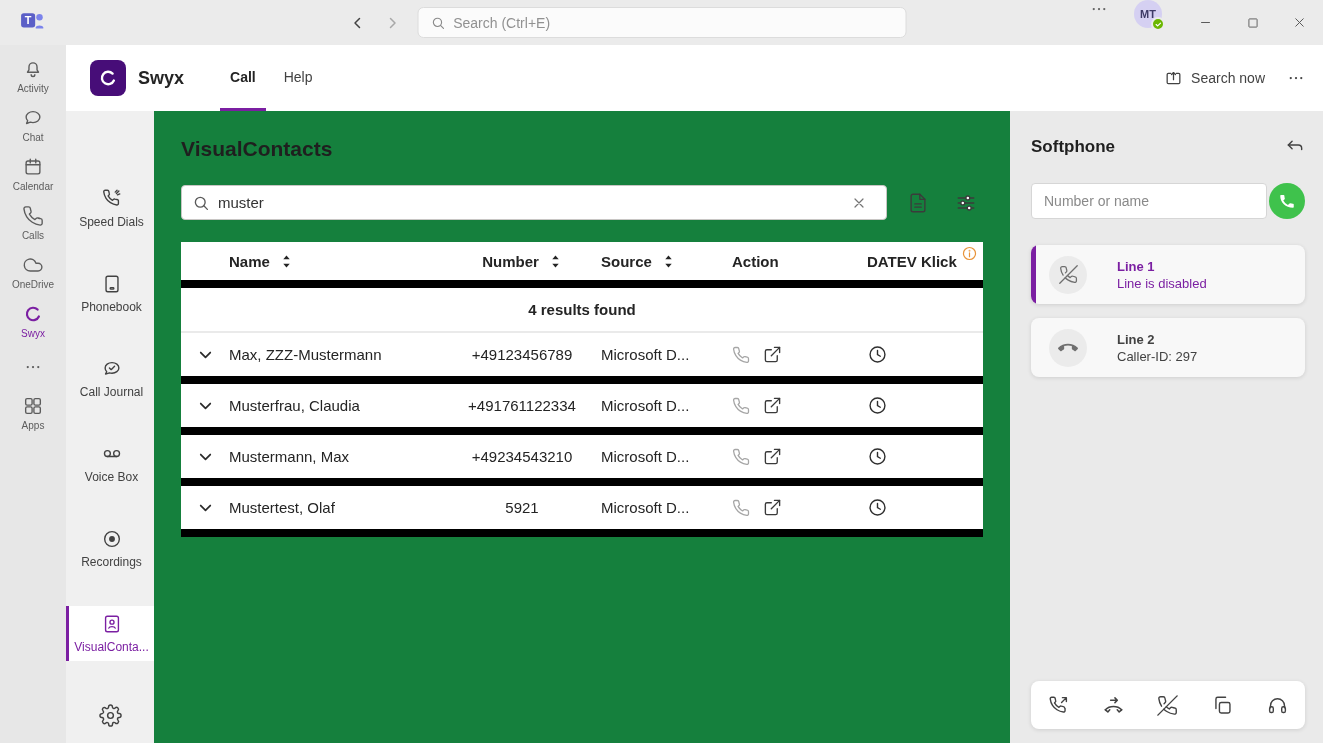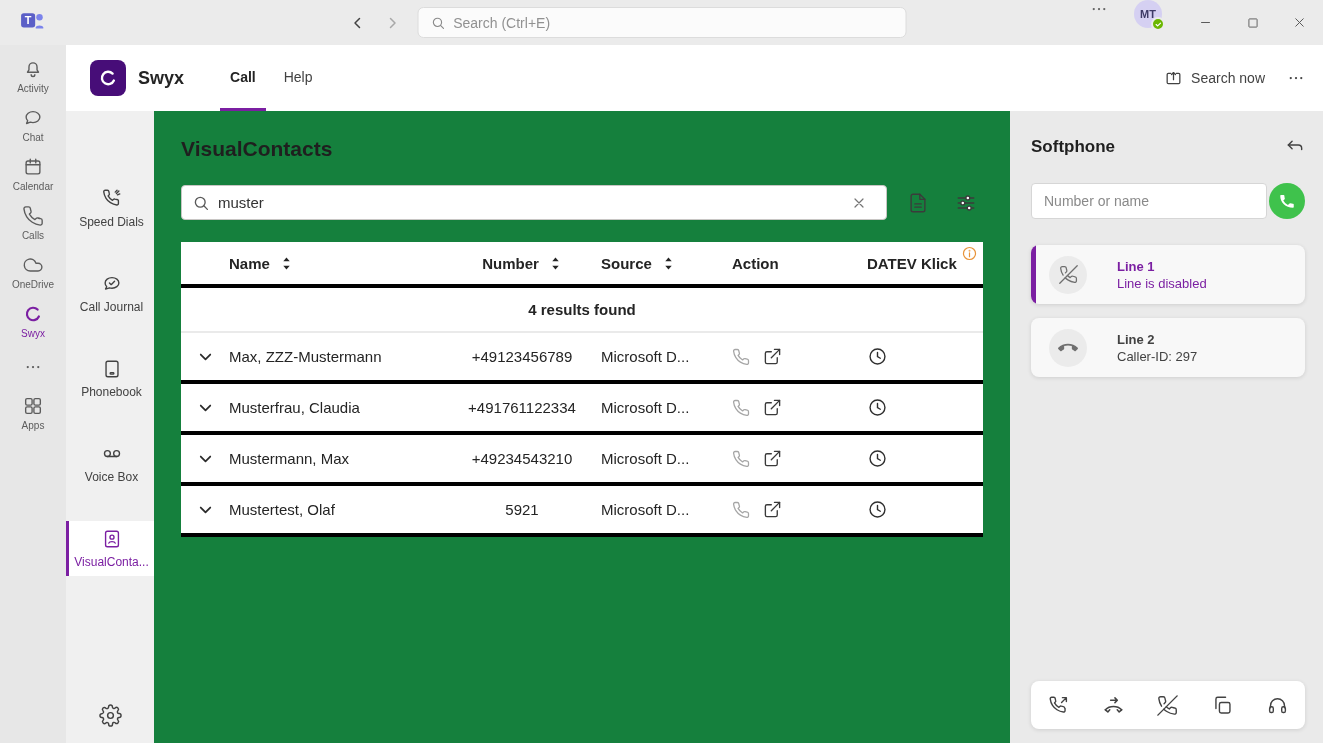--- a/index.html
+++ b/index.html
@@ -65,21 +65,21 @@
   
   .main { flex: 1; background: #15803d; padding: 26px 27px 0; min-width: 0; }
   .page-title { font-size: 21px; font-weight: bold; color: #1f1f1f; margin-bottom: 24px; }
   .search-row { display: flex; align-items: center; gap: 14px; }
   .search-box { flex: 1; height: 35px; background: #fff; border: 1px solid #c8c6c4; border-radius: 4px; display: flex; align-items: center; padding: 0 10px; gap: 8px; }
   .search-box input { flex: 1; border: none; outline: none; font-size: 15px; color: #333; font-family: inherit; }
   .icon-btn { width: 34px; height: 34px; display: flex; align-items: center; justify-content: center; color: #3b3b3b; cursor: pointer; background: transparent; border: none; }
   .clear-btn { color: #757575; }
 
   .table { margin-top: 22px; }
-  .t-row { display: grid; grid-template-columns: 48px 214px 158px 118px 142px 1fr; align-items: center; background: #fff; border-bottom: 4px solid #000000; height: 51px; font-size: 15px; }
+  .t-row { display: grid; grid-template-columns: 48px 214px 158px 118px 142px 1fr; align-items: center; background: #fff; border-bottom: 8px solid #000000; height: 51px; font-size: 15px; }
   .t-head { height: 46px; font-weight: bold; position: relative; }
   .hcell { display: flex; align-items: center; gap: 10px; }
   .hcell.center { justify-content: center; }
   .t-info { position: absolute; right: 5px; top: 3px; }
   .t-results { background: #fff; border-bottom: 2px solid #eaeaea; height: 45px; display: flex; align-items: center; justify-content: center; font-weight: bold; font-size: 15px; }
   .cell-center { display: flex; justify-content: center; }
   .expander { display: flex; justify-content: center; color: #2b2b2b; cursor: pointer; }
   .actions { display: flex; align-items: center; gap: 13px; padding-left: 13px; }
   .act-phone { color: #a6a6a6; }
   .act-open { color: #3a3a3a; cursor: pointer; }
@@ -266,39 +266,46 @@
       <nav class="app-sidebar">
         <div class="side-item">
           <svg width="22" height="22" viewBox="0 0 24 24" fill="none" stroke="currentColor" stroke-width="1.5" stroke-linecap="round" stroke-linejoin="round">
               <path d="M19 14.5v2.4a1.6 1.6 0 0 1-1.75 1.6 15.9 15.9 0 0 1-6.93-2.47 15.6 15.6 0 0 1-4.82-4.82A15.9 15.9 0 0 1 3 4.28 1.6 1.6 0 0 1 4.6 2.5H7a1.6 1.6 0 0 1 1.6 1.38c.08.72.24 1.43.47 2.1a1.6 1.6 0 0 1-.36 1.7l-1 1a12.8 12.8 0 0 0 4.8 4.8l1-1a1.6 1.6 0 0 1 1.7-.36c.68.23 1.38.39 2.1.47A1.6 1.6 0 0 1 19 14.5z"></path>
               <path d="M15.5 4.5l2-2M18 7.5l2.5-1M16.8 6l2.7-2.7"></path>
             </svg>
           <span>Speed Dials</span>
         </div>
         <div class="side-item">
           <svg width="22" height="22" viewBox="0 0 24 24" fill="none" stroke="currentColor" stroke-width="1.5" stroke-linecap="round" stroke-linejoin="round">
+              <rect x="5.5" y="3.5" width="13" height="17" rx="2"></rect>
+              <rect x="10" y="16" width="4" height="1.6" rx="0.8"></rect>
+            </svg>
+          <span>Phonebook</span>
+        </div>
+        <div class="side-item">
+          <svg width="22" height="22" viewBox="0 0 24 24" fill="none" stroke="currentColor" stroke-width="1.5" stroke-linecap="round" stroke-linejoin="round">
               <path d="M19.5 10.8c0 3.2-3.4 5.8-7.5 5.8-1 0-1.9-.15-2.8-.42L5 17.6l1.2-2.7c-1-1.1-1.7-2.5-1.7-4.1C4.5 7.6 7.9 5 12 5s7.5 2.6 7.5 5.8z"></path>
               <path d="M9.2 10.8l1.9 1.9 3.7-3.7"></path>
             </svg>
           <span>Call Journal</span>
-        </div>
-        <div class="side-item">
-          <svg width="22" height="22" viewBox="0 0 24 24" fill="none" stroke="currentColor" stroke-width="1.5" stroke-linecap="round" stroke-linejoin="round">
-              <rect x="5.5" y="3.5" width="13" height="17" rx="2"></rect>
-              <rect x="10" y="16" width="4" height="1.6" rx="0.8"></rect>
-            </svg>
-          <span>Phonebook</span>
         </div>
         <div class="side-item">
           <svg width="24" height="22" viewBox="0 0 24 24" fill="none" stroke="currentColor" stroke-width="1.5" stroke-linecap="round">
               <circle cx="7" cy="11.5" r="3.2"></circle>
               <circle cx="17" cy="11.5" r="3.2"></circle>
               <path d="M7 14.7h10"></path>
             </svg>
           <span>Voice Box</span>
+        </div>
+        <div class="side-item">
+          <svg width="22" height="22" viewBox="0 0 24 24" fill="none" stroke="currentColor" stroke-width="1.5">
+              <circle cx="12" cy="12" r="8"></circle>
+              <circle cx="12" cy="12" r="3.2" fill="currentColor" stroke="none"></circle>
+            </svg>
+          <span>Recordings</span>
         </div>
         <div class="side-item active">
           <svg width="22" height="22" viewBox="0 0 24 24" fill="none" stroke="currentColor" stroke-width="1.5" stroke-linecap="round" stroke-linejoin="round">
               <rect x="5" y="3.5" width="14" height="17" rx="2"></rect>
               <circle cx="12" cy="10" r="2.2"></circle>
               <path d="M8.5 16.5c.7-2.2 6.3-2.2 7 0"></path>
             </svg>
           <span>VisualConta...</span>
         </div>
         <span class="side-gear">

